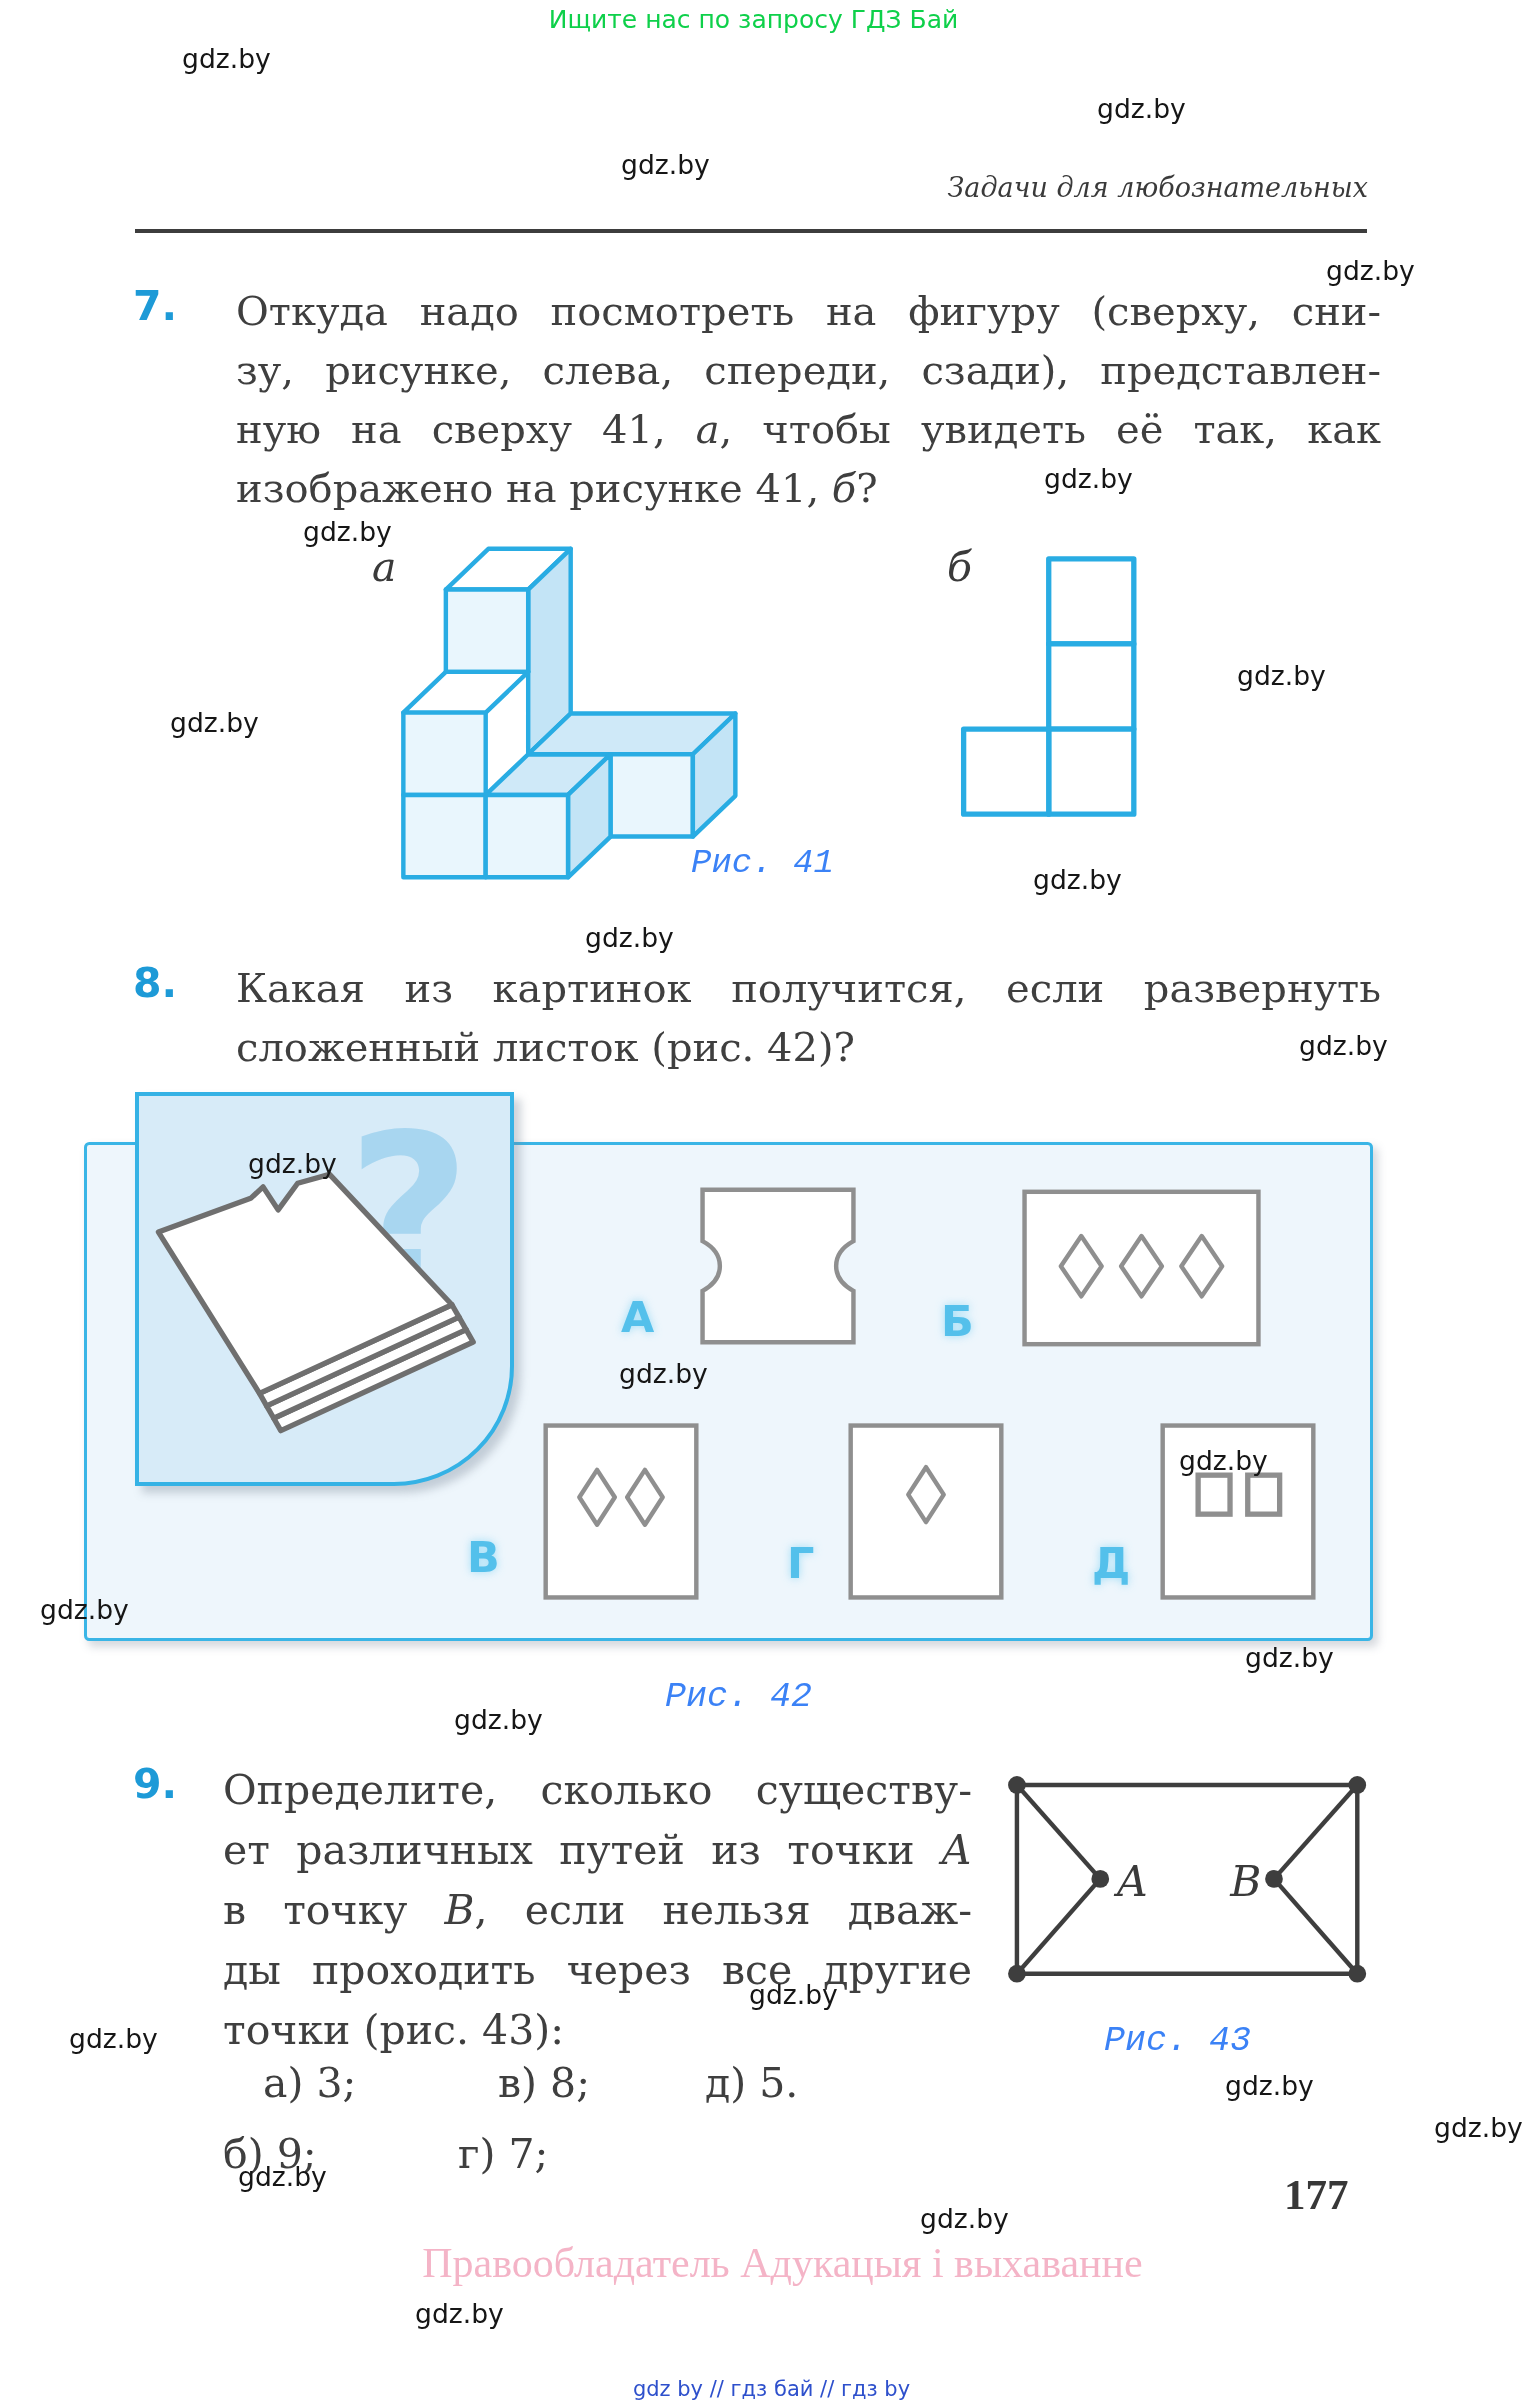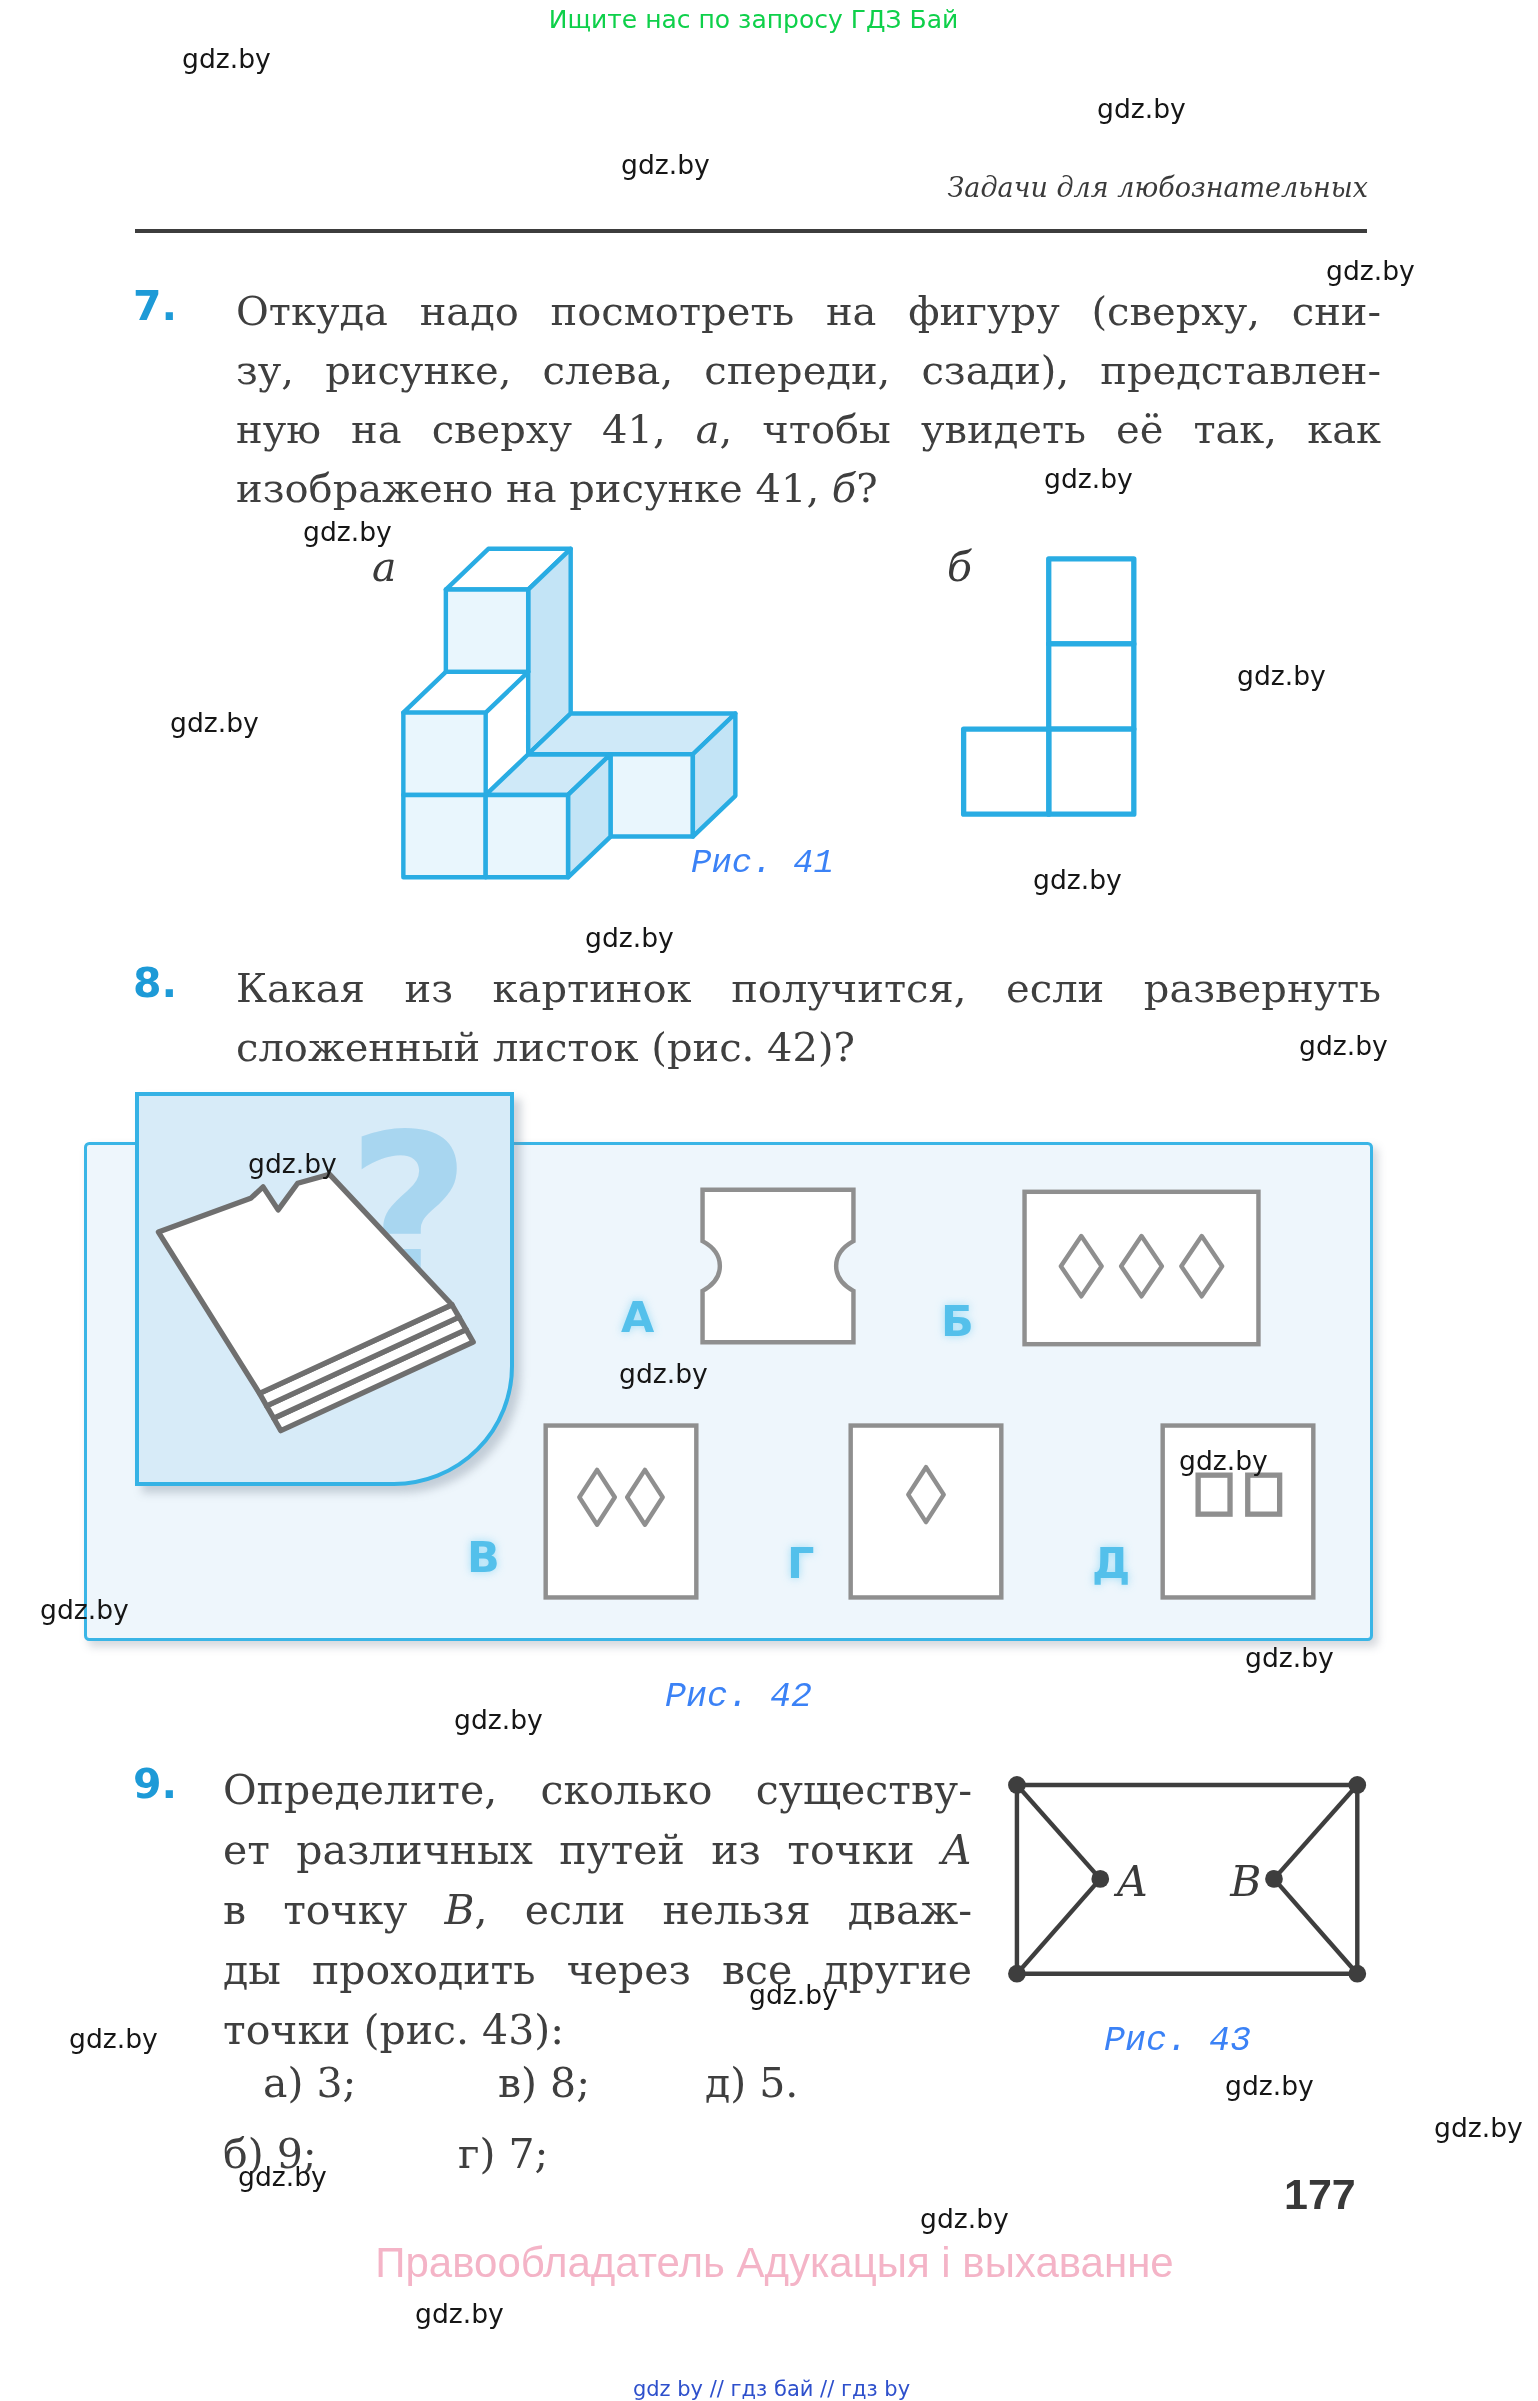--- a/index.html
+++ b/index.html
@@ -36,22 +36,22 @@
         border-radius:5.3px;box-shadow:4.4px 5.3px 8px rgba(120,130,145,.3);}
   .panel{left:135px;top:1092px;width:371px;height:386px;background:#d7ebf8;border:4.4px solid #35b2e5;
          border-bottom-right-radius:120px;box-shadow:7px 7px 8.9px rgba(115,130,145,.35);}
   .qmark{left:347px;top:1101px;font-family:"DejaVu Sans", sans-serif;font-weight:bold;
          font-size:213px;line-height:222px;color:rgba(130,197,233,.55);}
   .card{position:absolute;z-index:6;}
   .opt-label{position:absolute;z-index:7;font-family:"DejaVu Sans", sans-serif;font-weight:bold;
              font-size:43px;color:rgba(72,187,233,.9);text-shadow:0 0 8.9px rgba(140,215,245,.8);}
 
   
-  .pageno{left:1284px;top:2170px;font-family:Liberation Sans, sans-serif;font-weight:bold;font-size:43px;color:#383838;}
-  .pink{left:340px;top:2239px;width:869px;text-align:center;font-family:Liberation Sans, sans-serif;
+  .pageno{left:1284px;top:2170px;font-family:Liberation Serif, serif;font-weight:bold;font-size:43px;color:#383838;}
+  .pink{left:348px;top:2239px;width:869px;text-align:center;font-family:Liberation Serif, serif;
         font-size:42px;color:#f4b4c7;}
   .botline{left:612px;top:2377px;width:319px;text-align:center;font-family:"DejaVu Sans", sans-serif;
            font-size:21px;color:#2e50cc;}
   svg{position:absolute;overflow:visible;}
 </style>
 </head>
 <body>
 
 <div id="page">
 

